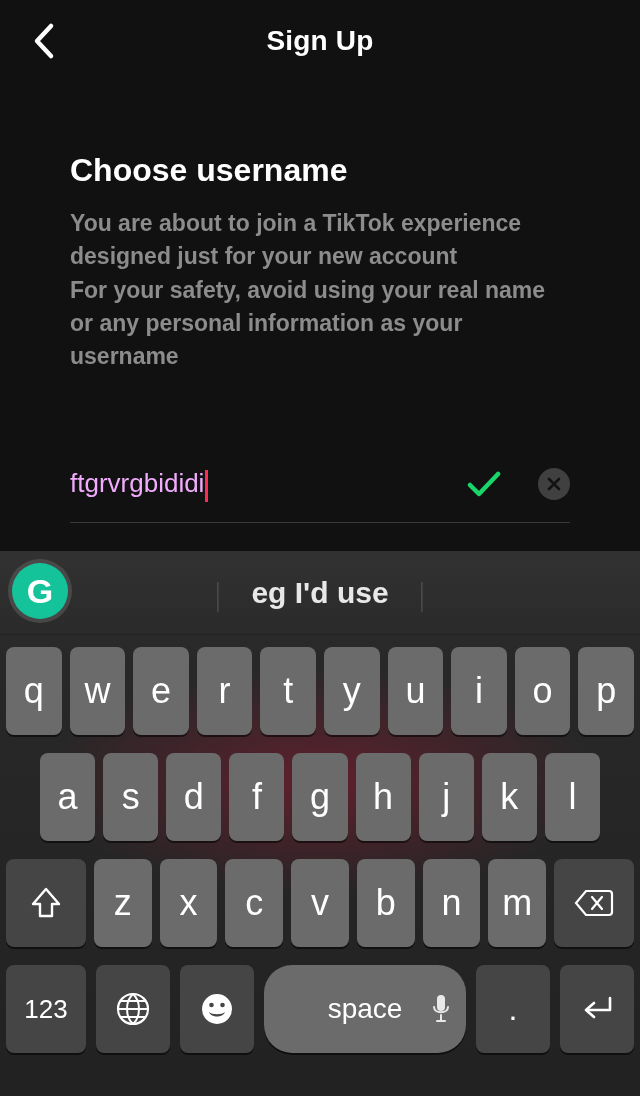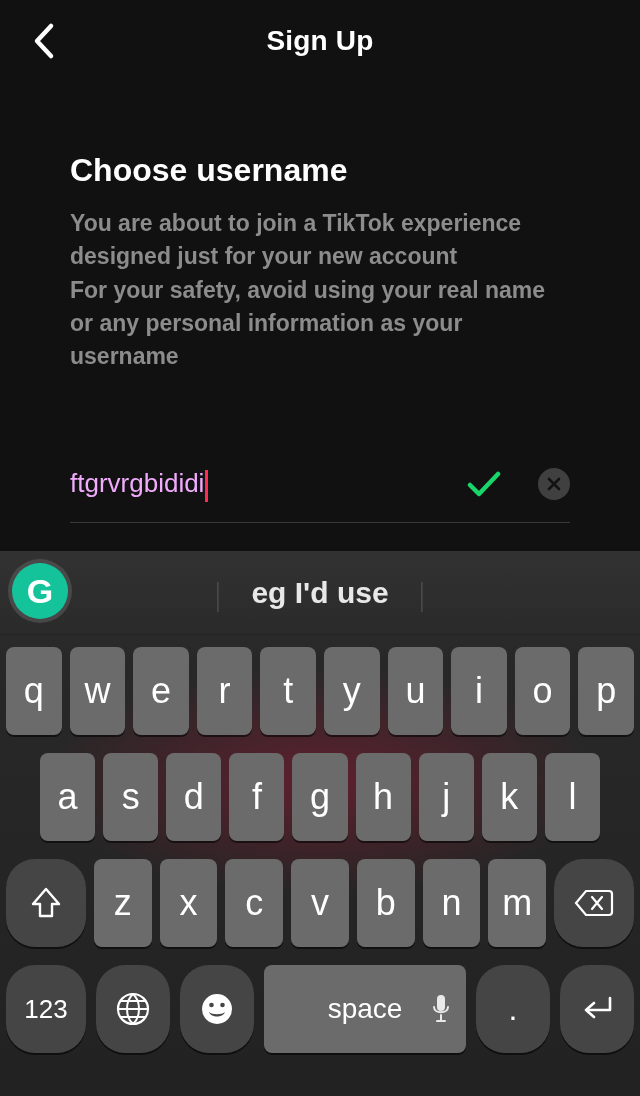--- a/index.html
+++ b/index.html
@@ -191,33 +191,33 @@
     display: flex;
     align-items: center;
     justify-content: center;
     font-size: 36px;
     color: #fff;
     z-index: 1;
   }
   .key.fn {
     background: #454545;
     font-size: 26px;
-    border-radius: 29px;
   }
   .key.shift, .key.del {
     flex: 0 0 80px;
   }
   .key.num { flex: 0 0 80px; }
   .key.globe, .key.emoji, .key.mic, .key.period, .key.return {
     flex: 0 0 74px;
   }
   .key.space {
     flex: 1;
     font-size: 28px;
     font-weight: 400;
+    border-radius: 28px;
   }
   .key.space .mic-icon {
     position: absolute;
     right: 14px;
     top: 50%;
     transform: translateY(-50%);
     width: 22px;
     height: 30px;
     opacity: 0.85;
   }

